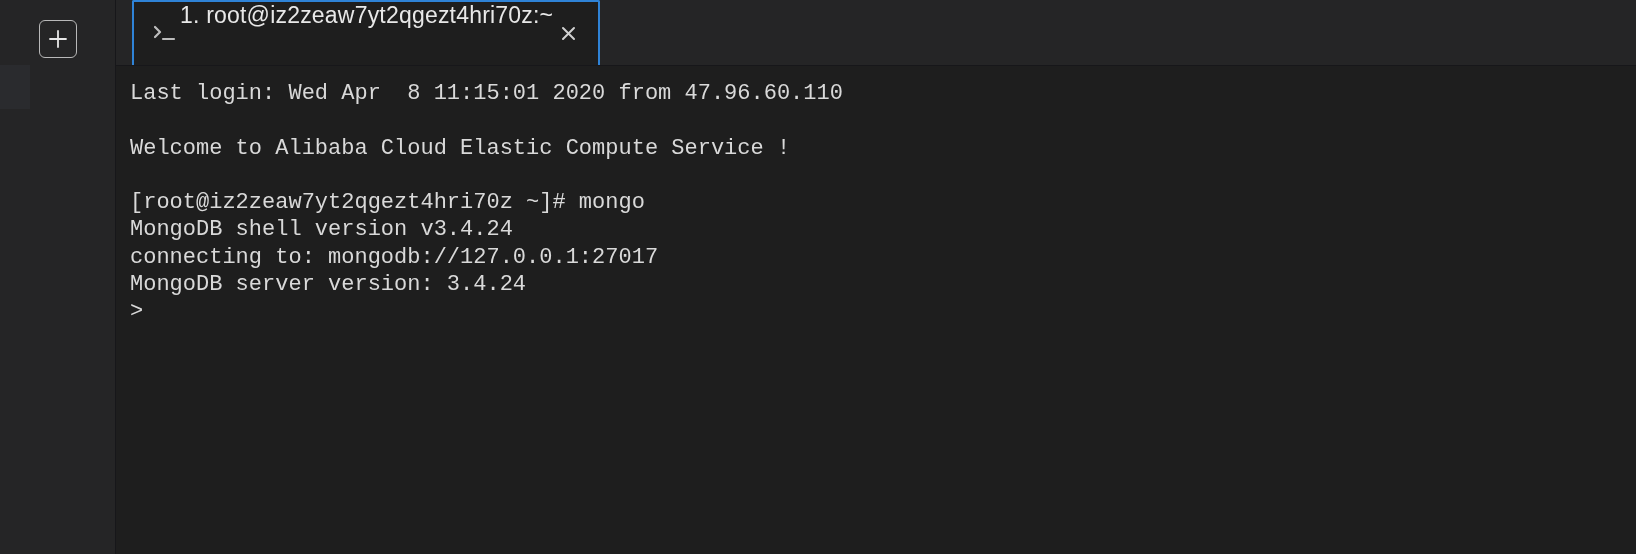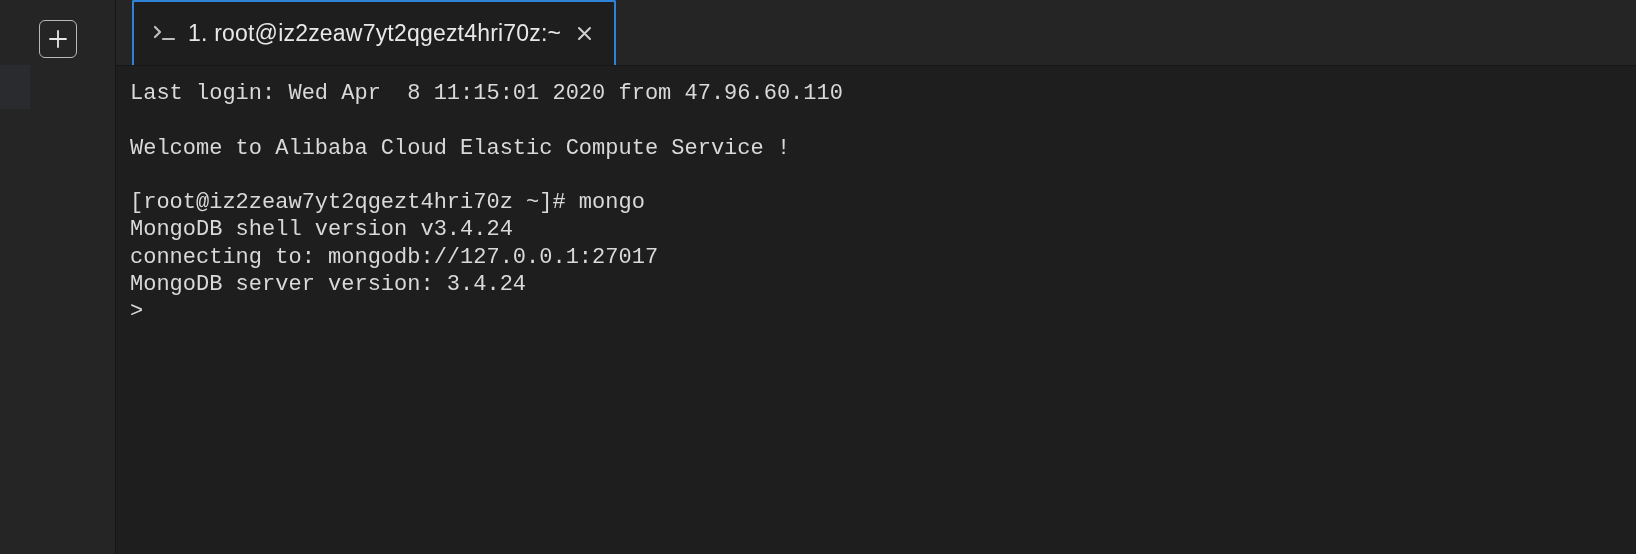--- a/index.html
+++ b/index.html
@@ -54,26 +54,25 @@
   .tabbar {
     height: 66px;
     background: #252526;
     display: flex;
     align-items: stretch;
     border-bottom: 1px solid #17171a;
     padding-left: 16px;
   }
   .tab {
     display: flex;
-    align-items: center;
     padding: 0 22px 0 20px;
     font-size: 23px;
     color: #8a8a8a;
     cursor: pointer;
-    gap: 12px;
+    gap: 4px;
     border-right: 1px solid #17171a;
     position: relative;
     white-space: nowrap;
   }
   .tab.active {
     color: #e8e8e8;
     background: #1e1e1e;
     border: 2px solid #2f83d7;
     border-bottom: none;
     border-top-left-radius: 2px;

